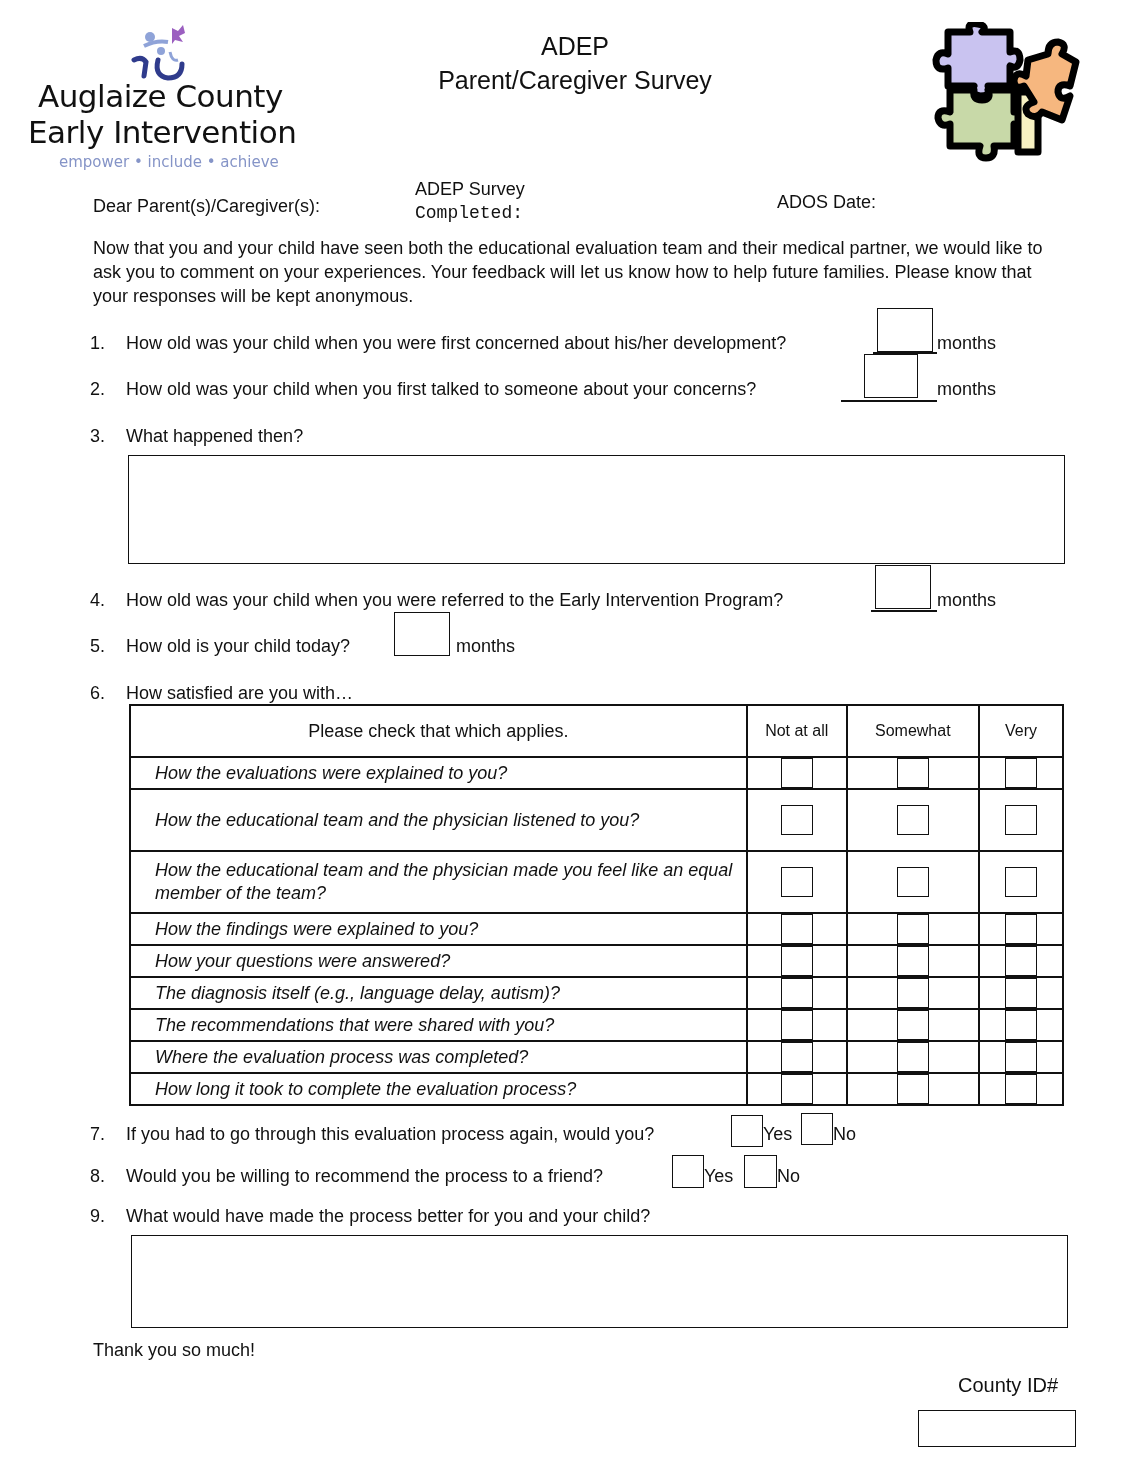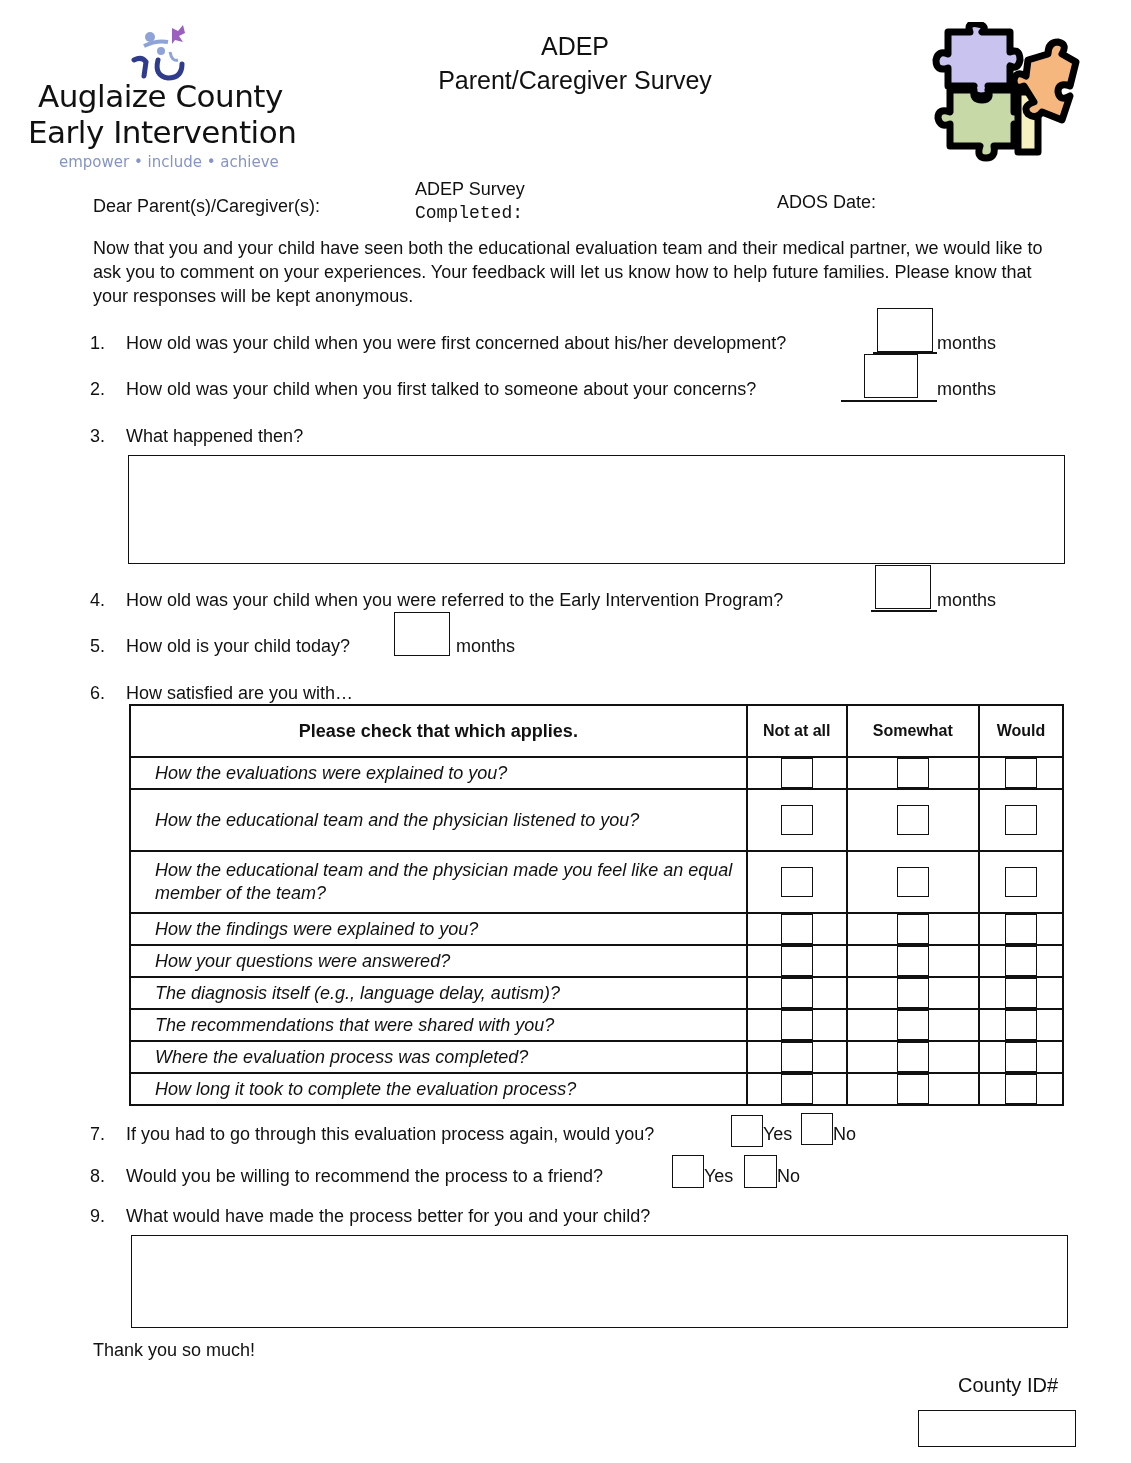--- a/index.html
+++ b/index.html
@@ -19,21 +19,21 @@
   
   .txt { font-size: 18px; white-space: nowrap; }
   .num { left: 90px; }
   .q { left: 126px; }
   .box { border: 1.5px solid #111; background: #fff; box-sizing: border-box; }
   .uline { border-bottom: 2px solid #111; }
   .para { left: 93px; top: 236px; width: 960px; font-size: 18px; line-height: 24px; }
   
   table.sat { position: absolute; left: 129px; top: 704px; width: 935px; border-collapse: collapse; }
   table.sat td, table.sat th { border: 2px solid #111; padding: 0; font-size: 18px; }
-  table.sat th { font-weight: bold; height: 50px; }
+  table.sat th { font-weight: normal; height: 50px; }
   table.sat td.lbl { padding-left: 24px; font-style: italic; }
   .cb { display: inline-block; width: 32px; height: 30px; border: 1.5px solid #111; box-sizing: border-box; vertical-align: middle; }
   td.chk { text-align: center; }
 </style>
 </head>
 <body>
 
 <svg class="abs logo-mark" viewBox="0 0 70 62">
   <circle cx="22" cy="15" r="5" fill="#8fa3d8"></circle>
   <path d="M16 24 Q28 18 40 20" stroke="#8fa3d8" stroke-width="4" fill="none"></path>
@@ -101,21 +101,21 @@
       <col style="width:616px">
       <col style="width:100px">
       <col style="width:132px">
       <col style="width:84px">
     </colgroup>
   <tbody>
       <tr>
     <th>Please check that which applies.</th>
     <th style="font-size:16px;margin-left:17px;">Not at all</th>
     <th style="font-size:16px;">Somewhat</th>
-    <th style="font-size:16px;">Would</th>
+    <th style="font-size:16px;">Very</th>
   </tr>
   <tr style="height:32px;">
     <td class="lbl">How the evaluations were explained to you?</td>
     <td class="chk"><span class="cb"></span></td>
     <td class="chk"><span class="cb"></span></td>
     <td class="chk"><span class="cb"></span></td>
   </tr>
   <tr style="height:62px;">
     <td class="lbl">How the educational team and the physician listened to you?</td>
     <td class="chk"><span class="cb"></span></td>

